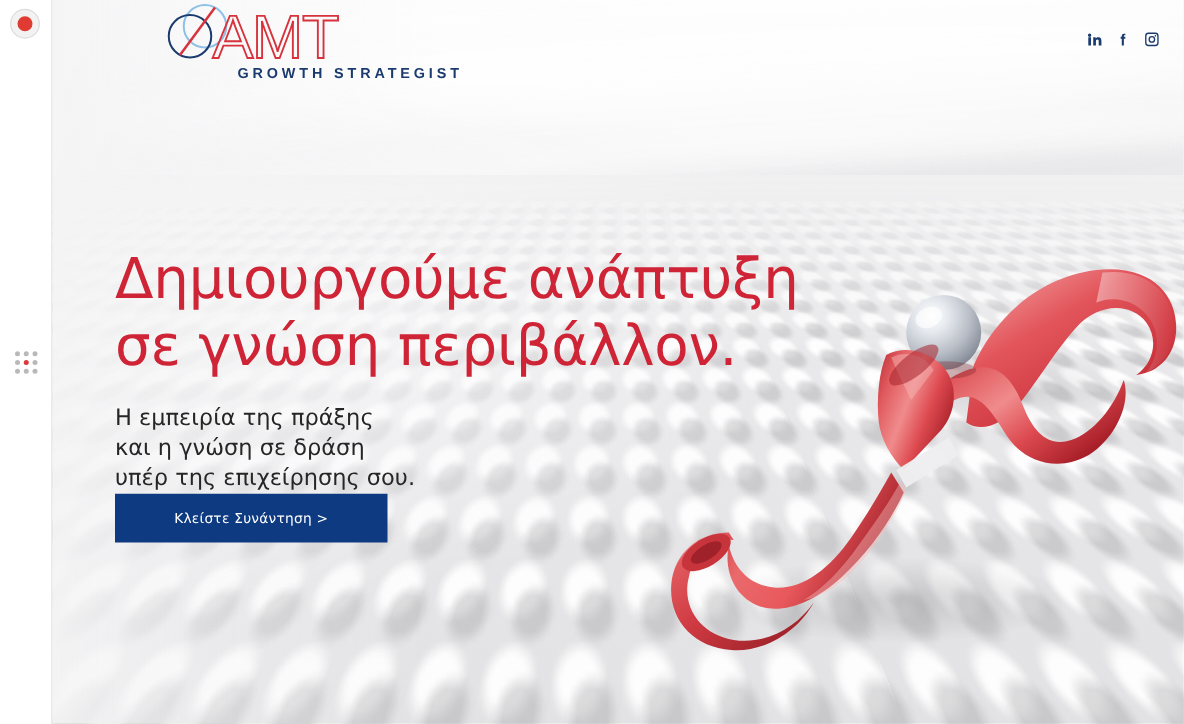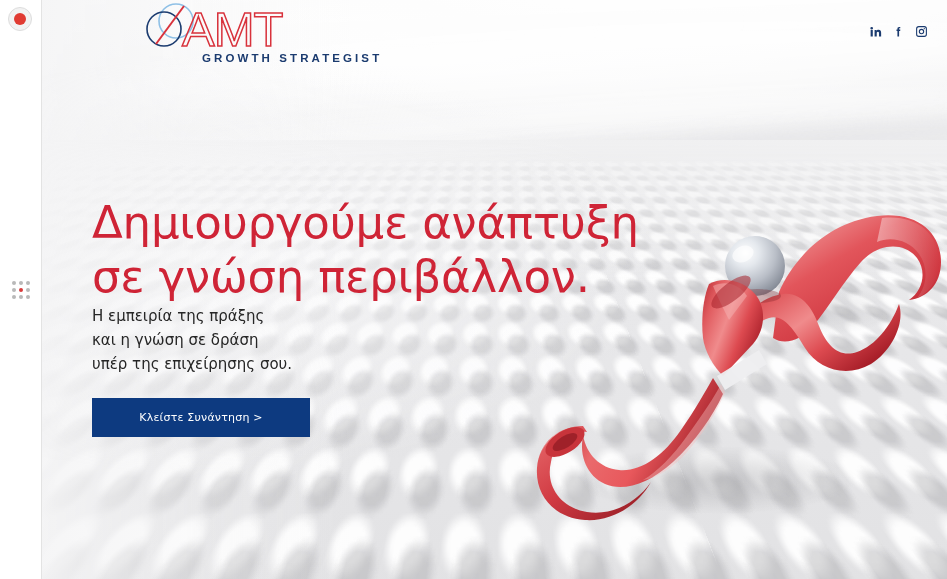--- a/index.html
+++ b/index.html
@@ -127,21 +127,21 @@
   .artwork {
     position: absolute;
     right: 0; top: 180px;
     width: 420px; height: 400px;
     pointer-events: none;
   }
 
   
   .site-header {
     position: absolute;
-    left: 12px; right: 0; top: 0;
+    left: 0; right: 0; top: 0;
     height: 70px;
     z-index: 20;
   }
   .logo {
     position: absolute;
     left: 62px; top: 2px;
     width: 280px; height: 68px;
     display: block;
     cursor: pointer;
   }
@@ -169,30 +169,30 @@
   .hero h1 {
     font-family: "DejaVu Sans", sans-serif;
     font-size: 45px;
     line-height: 54px;
     font-weight: 400;
     color: #cf2436;
     letter-spacing: -0.2px;
     white-space: pre-line;
   }
   .hero p.sub {
+    margin-top: 19px;
     font-family: "DejaVu Sans", sans-serif;
-    font-size: 15px;
+    font-size: 18px;
     line-height: 24px;
     font-weight: 400;
     color: #262626;
     white-space: pre-line;
   }
   .cta {
     display: block;
-    margin-top: 22px;
     width: 218px; height: 39px;
     background: #0d3a80;
     border: none;
     color: #ffffff;
     font-family: "DejaVu Sans", sans-serif;
     font-size: 11px;
     letter-spacing: .2px;
     cursor: pointer;
     text-align: center;
     line-height: 39px;

